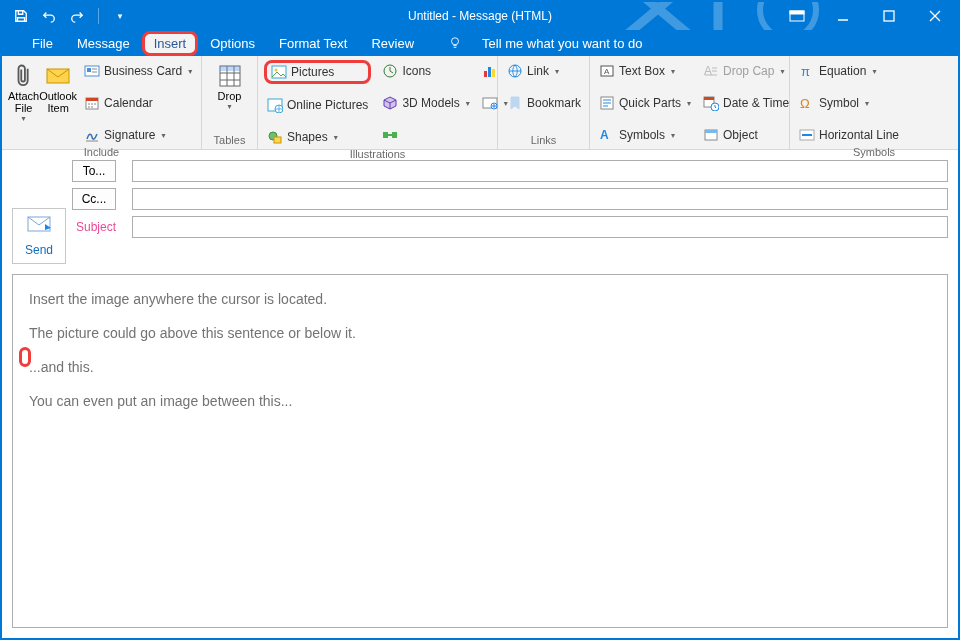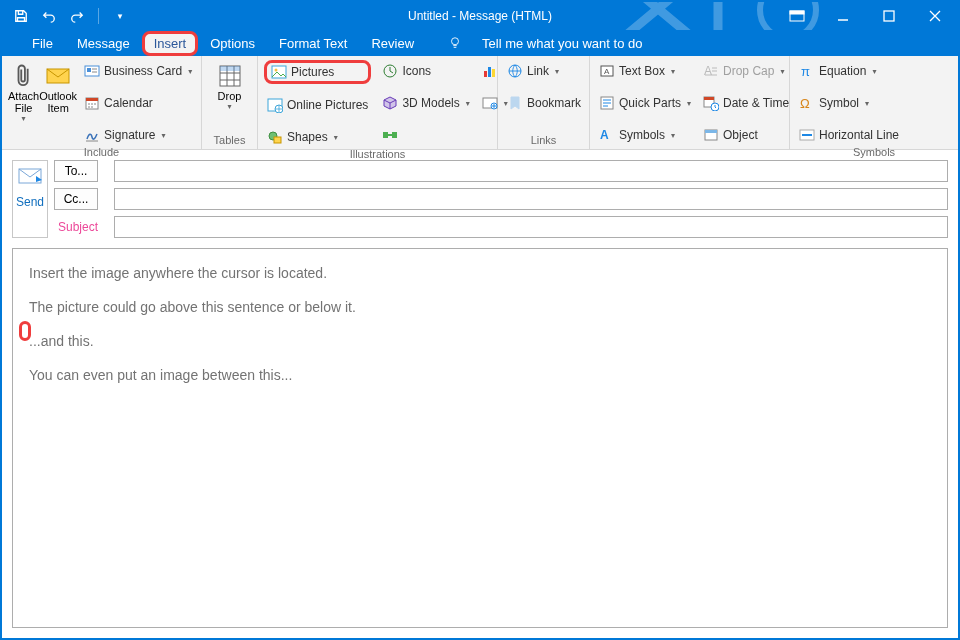--- a/index.html
+++ b/index.html
@@ -27,21 +27,21 @@
   .group-label { font-size: 11px; color: #6a6a6a; text-align: center; padding-bottom: 3px; }
   .bigbtn { display: flex; flex-direction: column; align-items: center; width: 44px; padding-top: 4px; font-size: 11px; text-align: center; cursor: pointer; }
   .bigbtn .ico { width: 28px; height: 28px; display: flex; align-items: center; justify-content: center; }
   .smallbtn { display: flex; align-items: center; gap: 4px; font-size: 12px; color: #333; height: 22px; padding: 0 3px; cursor: pointer; white-space: nowrap; }
   .smallbtn .ico { width: 16px; height: 16px; display:flex; align-items:center; justify-content:center;}
   .drop { font-size: 8px; color: #666; margin-left: 2px; }
   .col { display: flex; flex-direction: column; gap: 10px; padding-top: 2px;}
   .hl { border: 3px solid #ef3d3d; border-radius: 8px; padding: 0 4px !important; height: 24px !important; }
   
   .compose { padding: 10px; display:flex; gap:6px;}
-  .sendcol { display:flex; flex-direction:column; align-items:center; border:1px solid #c7c7c7; width:36px; padding:6px 0; }
+  .sendcol { display:flex; flex-direction:column; align-items:center; border:1px solid #c7c7c7; width:54px; padding:6px 0;margin-top:48px; }
   .sendcol .sicon{width:24px;height:18px;display:flex;align-items:center;justify-content:center;}
   .sendcol .slabel{font-size:12px;color:#106ebe;margin-top:10px;}
   .fields { flex:1; display:flex; flex-direction:column; gap:6px;}
   .frow{display:flex;align-items:center;gap:16px;}
   .fbtn{width:44px;height:22px;border:1px solid #adadad;background:#fdfdfd;font-size:12px;display:flex;align-items:center;justify-content:center;cursor:pointer;}
   .flabel{width:44px;font-size:12px;color:#ec4899;text-align:right;}
   .finput{flex:1;height:22px;border:1px solid #adadad;background:#fff;}
   .bodyarea{margin:0 10px 10px 10px;border:1px solid #adadad;flex:1;padding:16px;font-size:14px;color:#737373;position:relative;}
   .bodyarea p{margin-bottom:18px;}
   .cursor-mark{position:absolute;left:6px;top:72px;width:12px;height:20px;border:3px solid #ef3d3d;border-radius:7px;}

